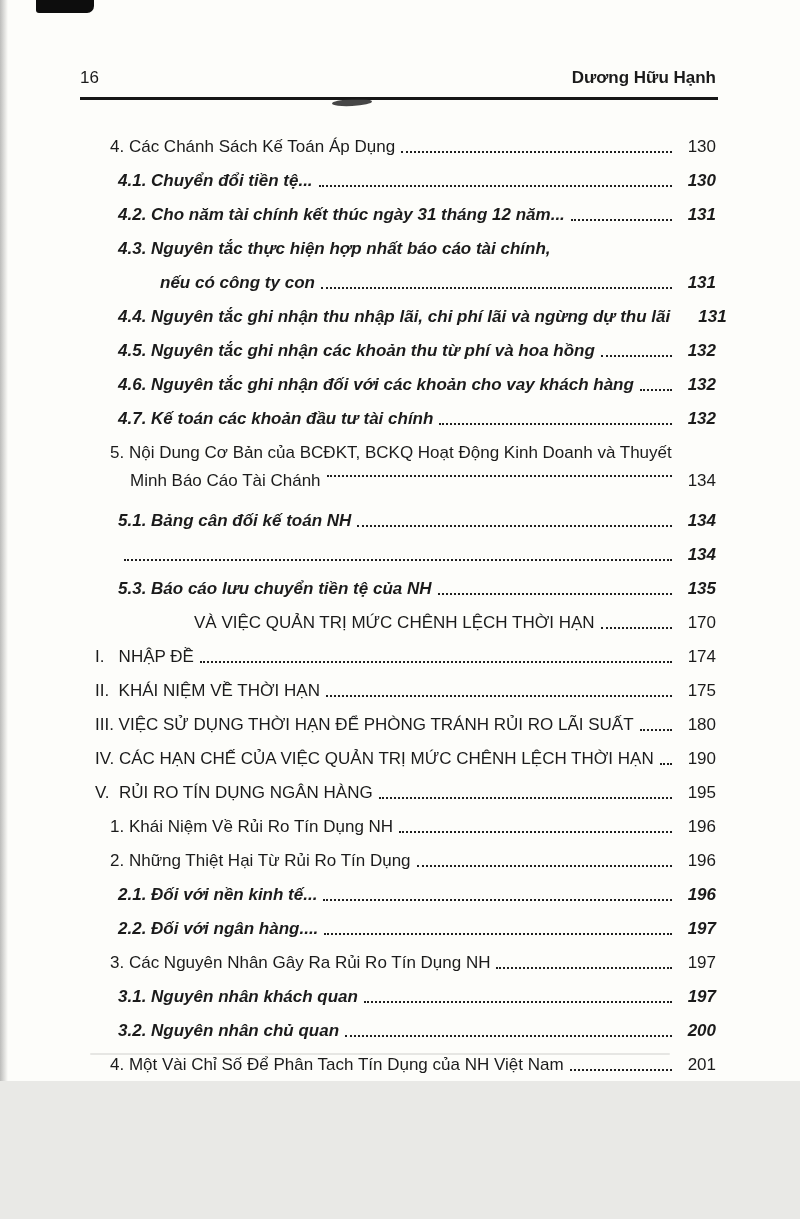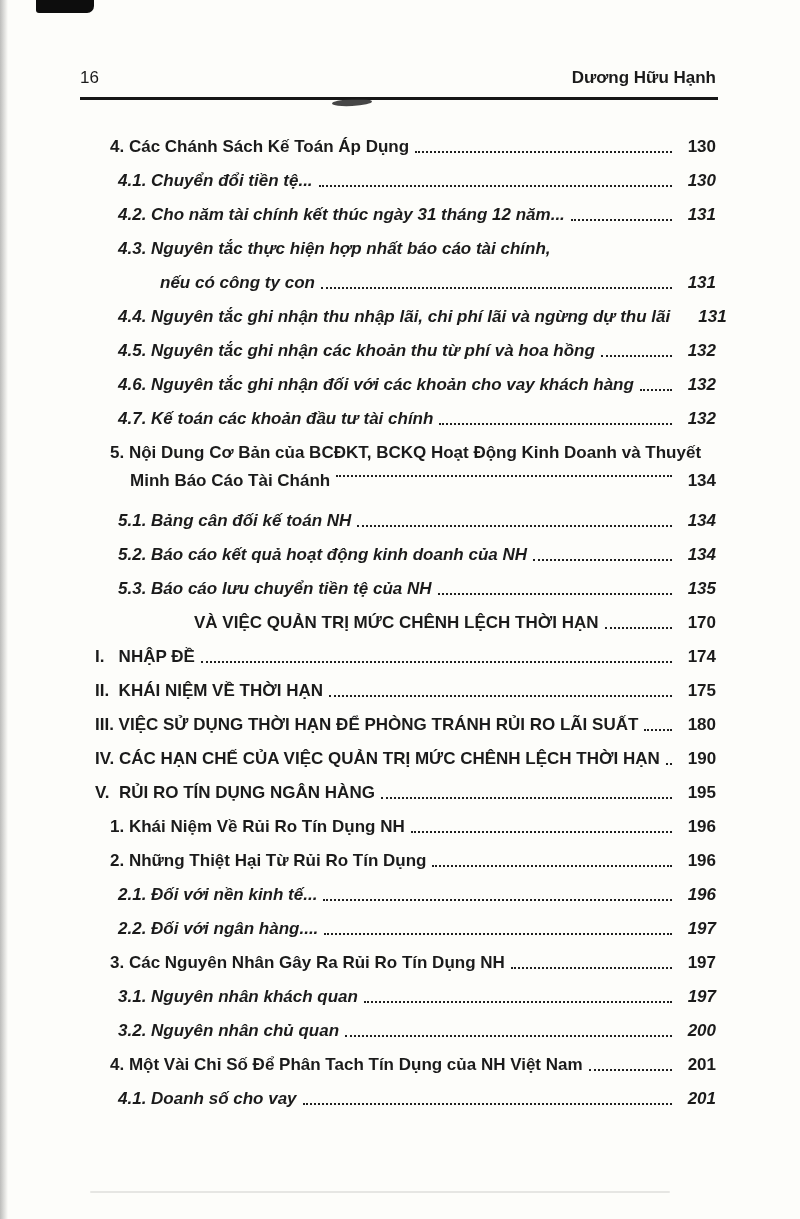--- a/index.html
+++ b/index.html
@@ -3,21 +3,21 @@
 <meta charset="utf-8">
 <style>
   * { margin:0; padding:0; box-sizing:border-box; }
   html,body { width:800px; height:1219px; }
   body {
     background:#e9e9e6;
     font-family:"Liberation Sans","DejaVu Sans",sans-serif;
   }
   .page {
     position:relative;
-    width:800px; height:1219px;
+    width:800px; height:1081px;
     background:#fdfdfa;
     color:#1b1b1b;
     overflow:hidden;
   }
   
   .corner-blob {
     position:absolute; top:0; left:36px; width:58px; height:13px;
     background:#0d0d0d; border-radius:0 0 7px 3px;
   }
   .left-edge {
@@ -42,21 +42,21 @@
   .rule {
     position:absolute; top:97px; left:80px; right:82px; height:2.5px;
     background:#171717;
   }
   
   .toc { position:absolute; top:124px; left:80px; right:84px; }
   .row {
     display:flex; align-items:flex-end;
     min-height:34px; font-size:17px; line-height:1.22;
   }
-  .row.bold { font-weight:bold; }
+  .row.bold { font-weight:normal; }
   .row.italic { font-weight:bold; font-style:italic; }
   .txt { white-space:nowrap; }
   .dots {
     flex:1 1 auto; min-width:6px;
     border-bottom:2px dotted #1f1f1f;
     margin:0 4px 0 6px;
     transform:translateY(-5px);
   }
   .dots.nodots { border-bottom:none; }
   .pg { margin-left:12px; min-width:28px; text-align:right; white-space:nowrap; }
@@ -137,21 +137,20 @@
         <span class="txt">Minh Báo Cáo Tài Chánh</span>
         <span class="dots"></span>
         <span class="pg">134</span>
       </div>
       <div class="row italic ind-sub">
         <span class="txt">5.1. Bảng cân đối kế toán NH</span>
         <span class="dots"></span>
         <span class="pg">134</span>
       </div>
       <div class="row italic ind-sub">
-        <span class="txt">5.2. Báo cáo kết quả hoạt động kinh doanh của NH</span>
         <span class="dots"></span>
         <span class="pg">134</span>
       </div>
       <div class="row italic ind-sub">
         <span class="txt">5.3. Báo cáo lưu chuyển tiền tệ của NH</span>
         <span class="dots"></span>
         <span class="pg">135</span>
       </div>
       <div class="row bold ind-cont3">
         <span class="txt">VÀ VIỆC QUẢN TRỊ MỨC CHÊNH LỆCH THỜI HẠN</span>

